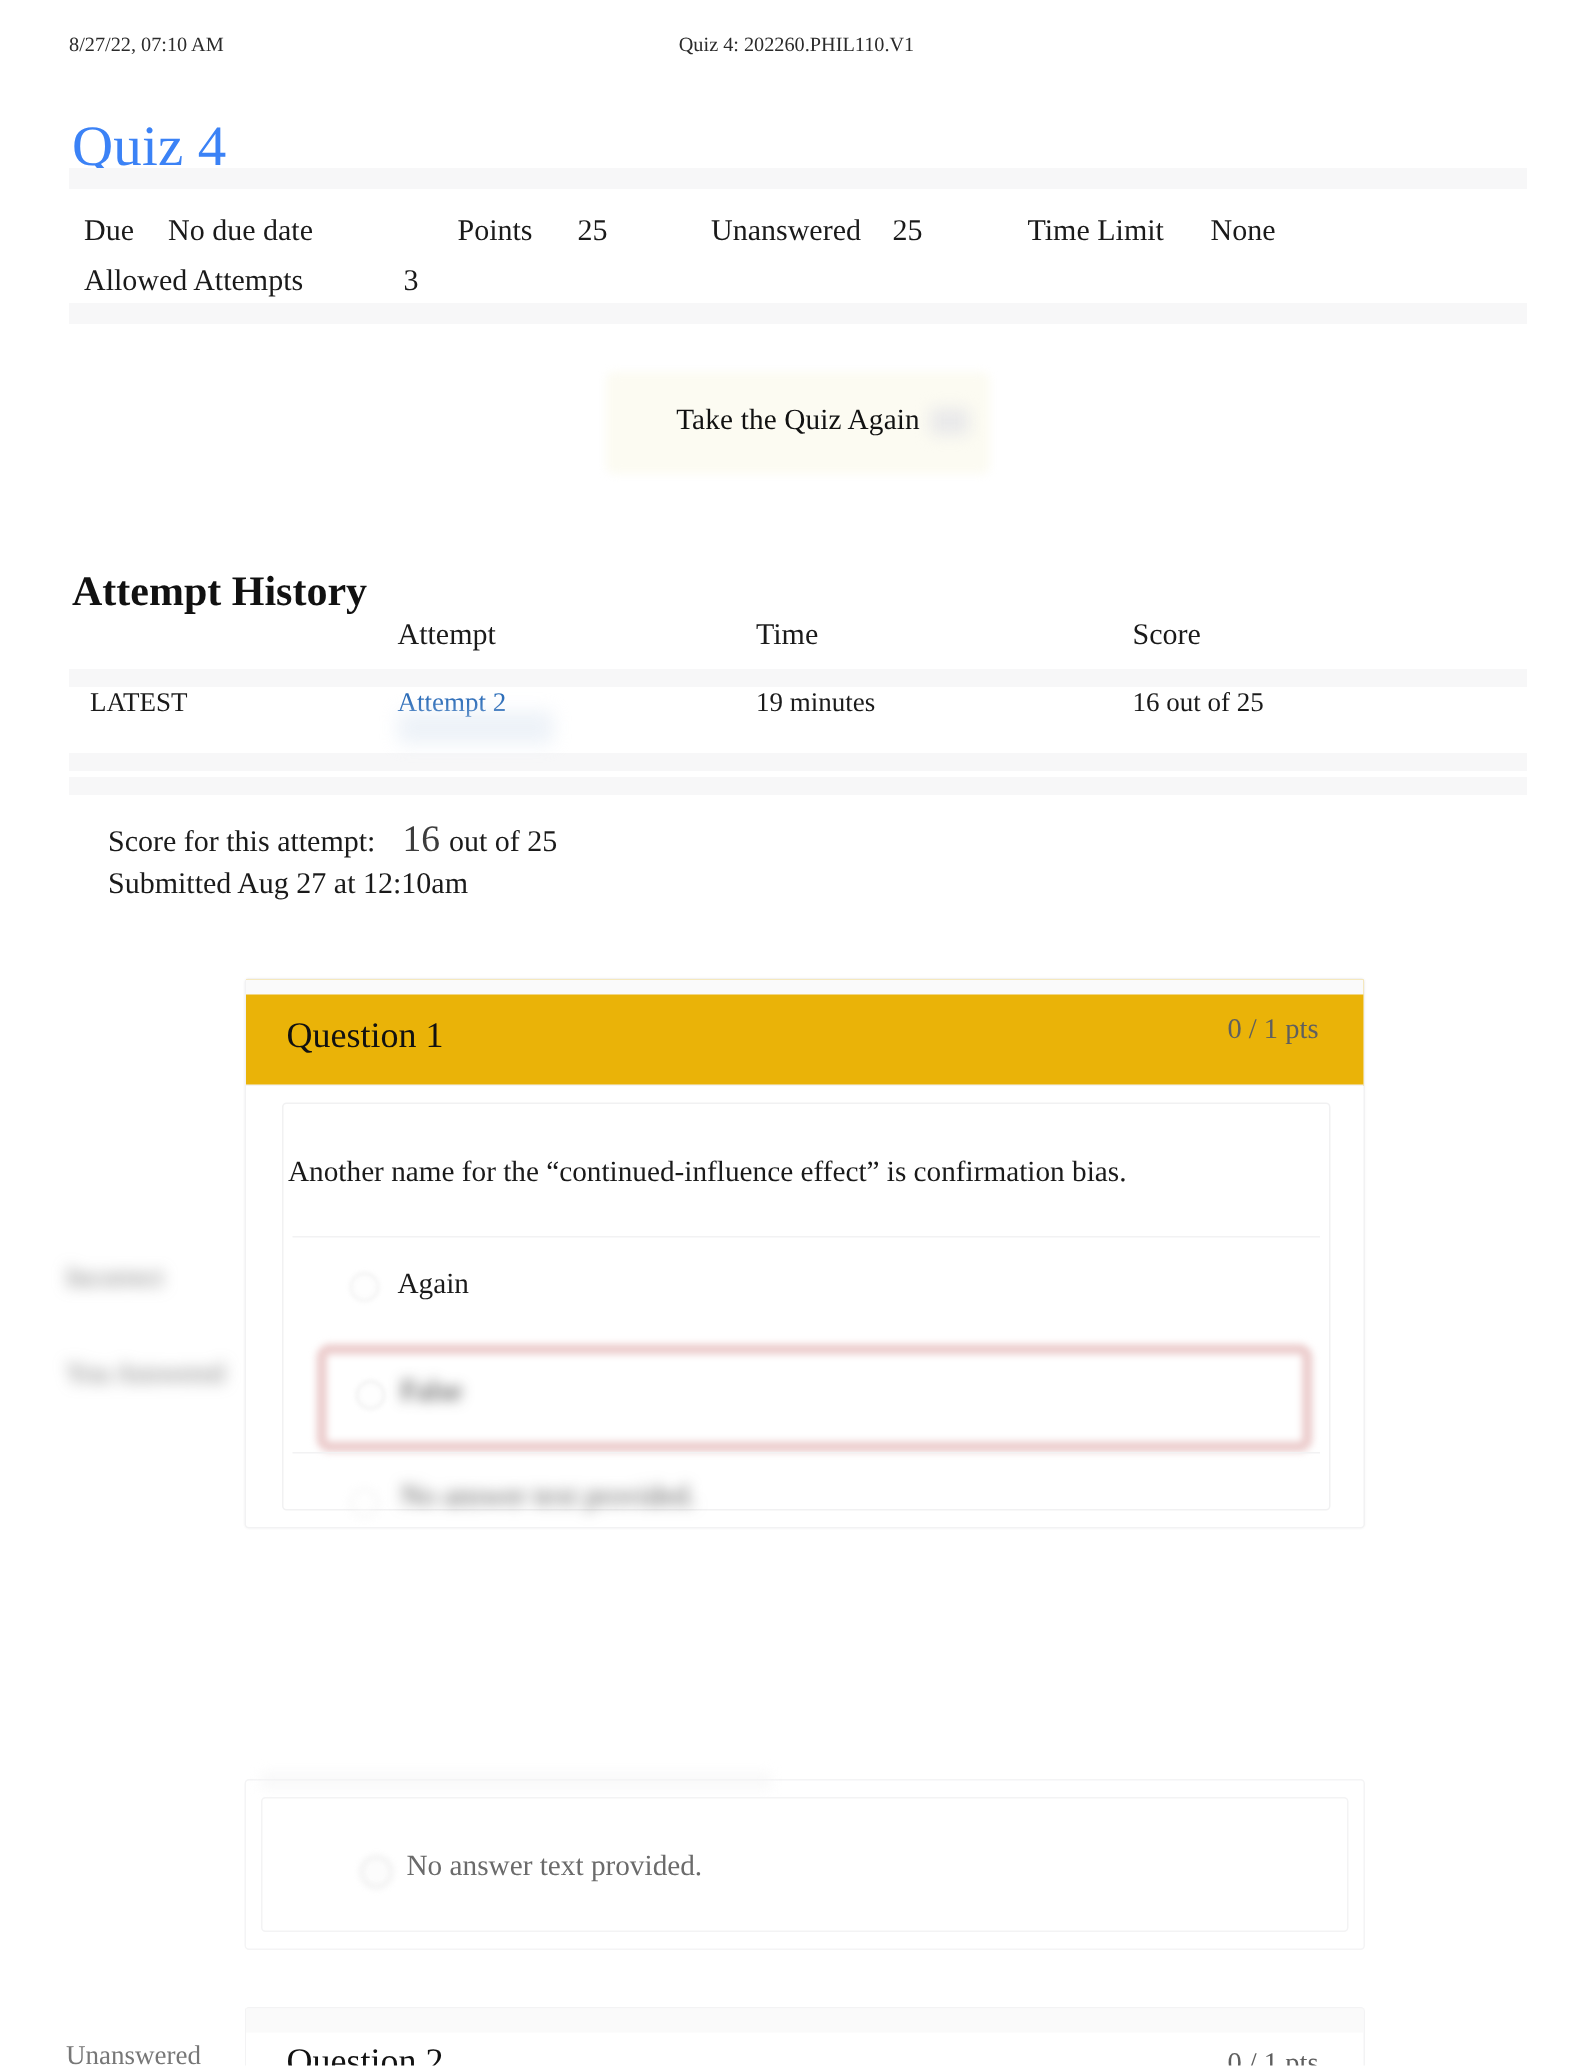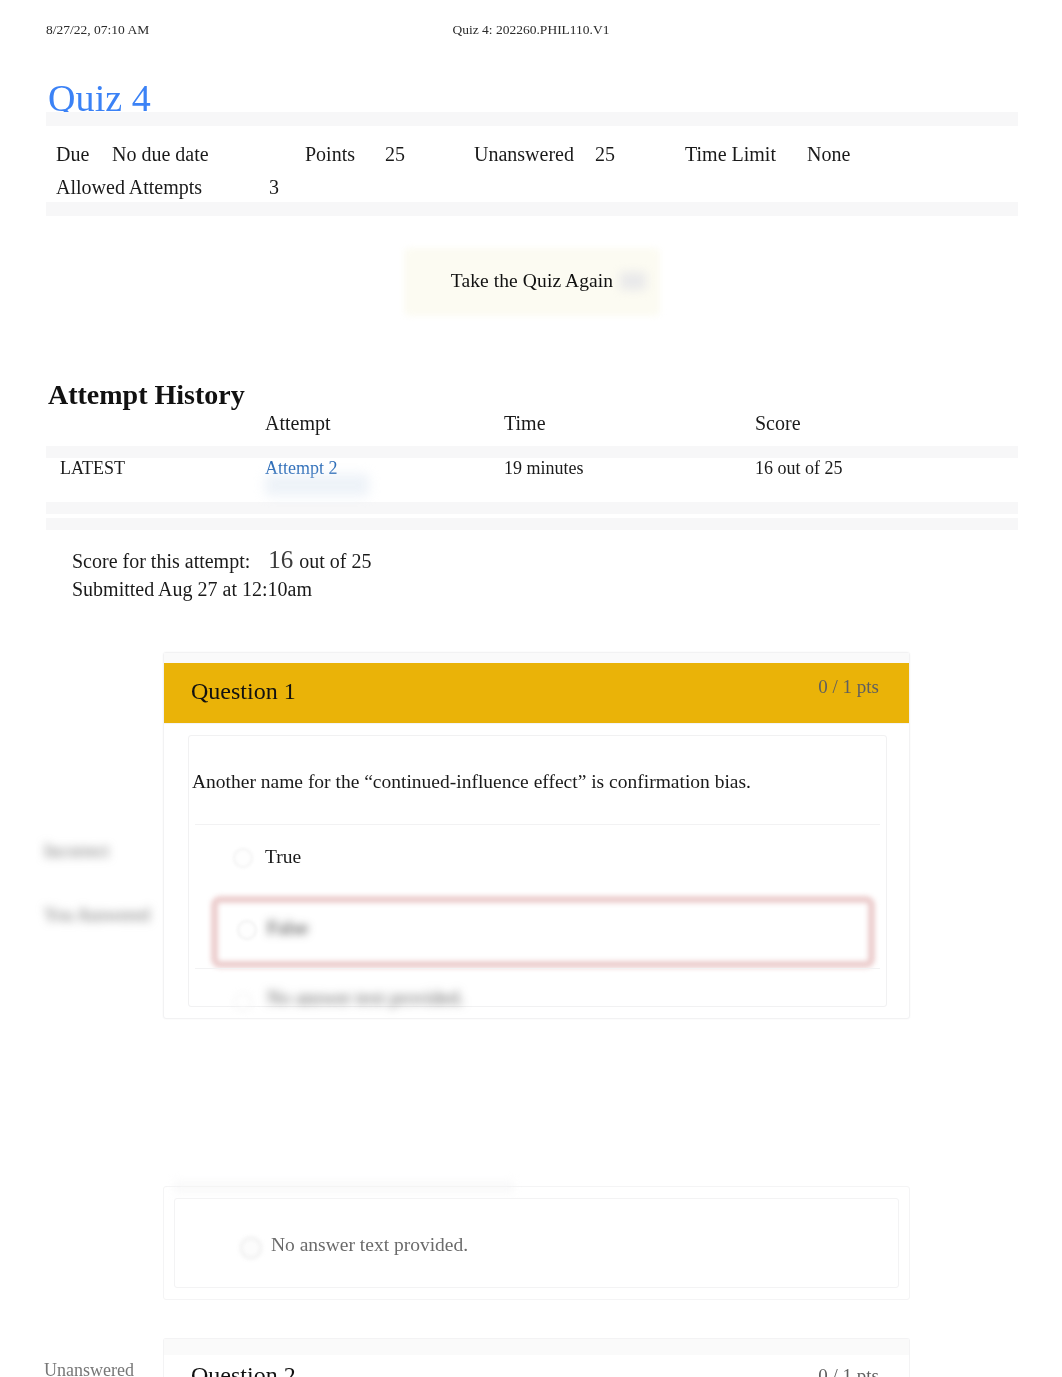--- a/index.html
+++ b/index.html
@@ -560,21 +560,21 @@
   </div>
 
   <div class="q-body">
     <div class="q-text">Another name for the “continued-influence effect” is confirmation bias.</div>
 
     <div class="answers">
 
       <div class="answer-row">
         <div class="answer-sep"></div>
         <span class="ans-radio"></span>
-        <span class="ans-label">True</span>
+        <span class="ans-label">Again</span>
       </div>
 
       <div class="answer-row selected">
         <div class="sel-box"></div>
         <span class="ans-radio"></span>
         <span class="ans-label">False</span>
       </div>
 
       <div class="answer-row blurred">
         <div class="answer-sep"></div>

